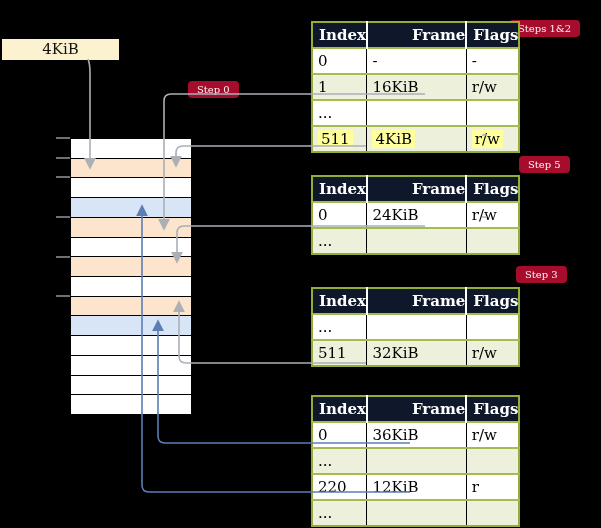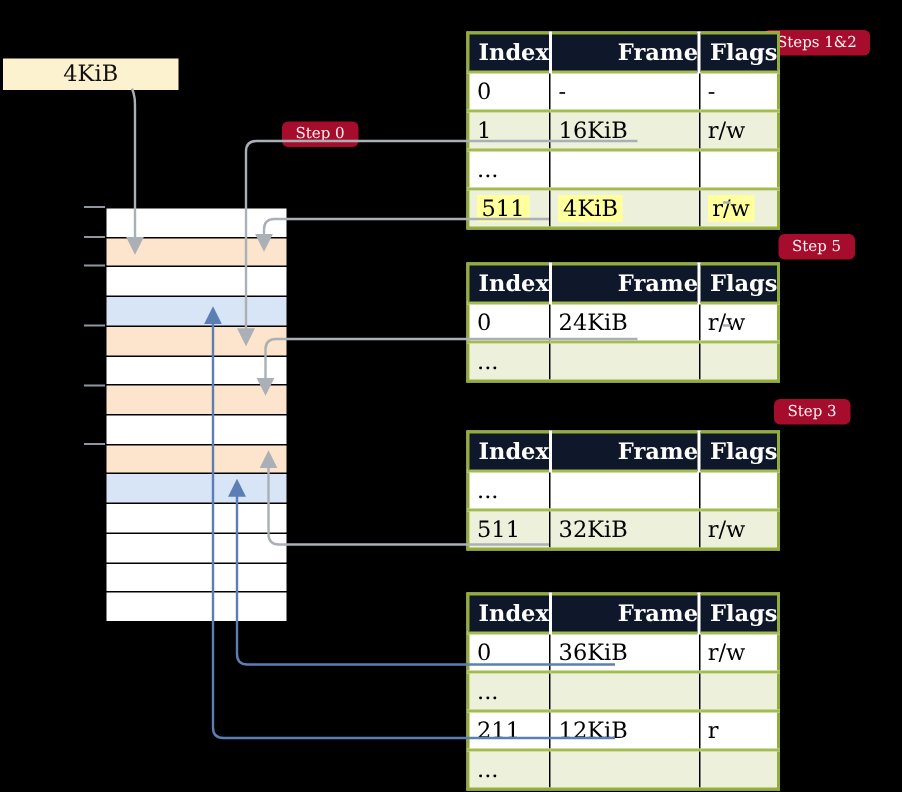--- a/index.html
+++ b/index.html
@@ -190,21 +190,21 @@
         <td><span class="cell-text">0</span></td>
         <td><span class="cell-text">36KiB</span></td>
         <td><span class="cell-text">r/w</span></td>
       </tr>
       <tr class="tone-green">
         <td><span class="cell-text">...</span></td>
         <td><span class="cell-text"></span></td>
         <td><span class="cell-text"></span></td>
       </tr>
       <tr class="tone-white">
-        <td><span class="cell-text">211</span></td>
+        <td><span class="cell-text">220</span></td>
         <td><span class="cell-text">12KiB</span></td>
         <td><span class="cell-text">r</span></td>
       </tr>
       <tr class="tone-green">
         <td><span class="cell-text">...</span></td>
         <td><span class="cell-text"></span></td>
         <td><span class="cell-text"></span></td>
       </tr>
     </tbody>
   </table>

